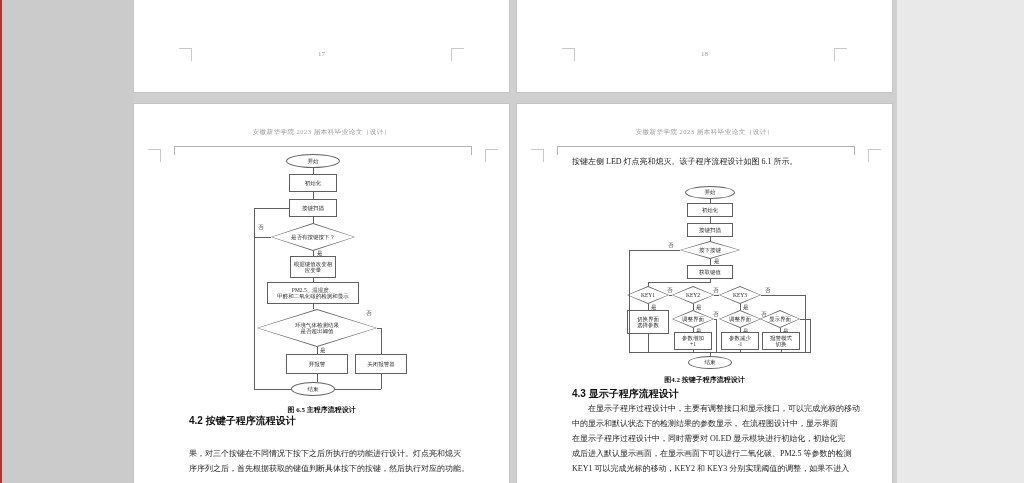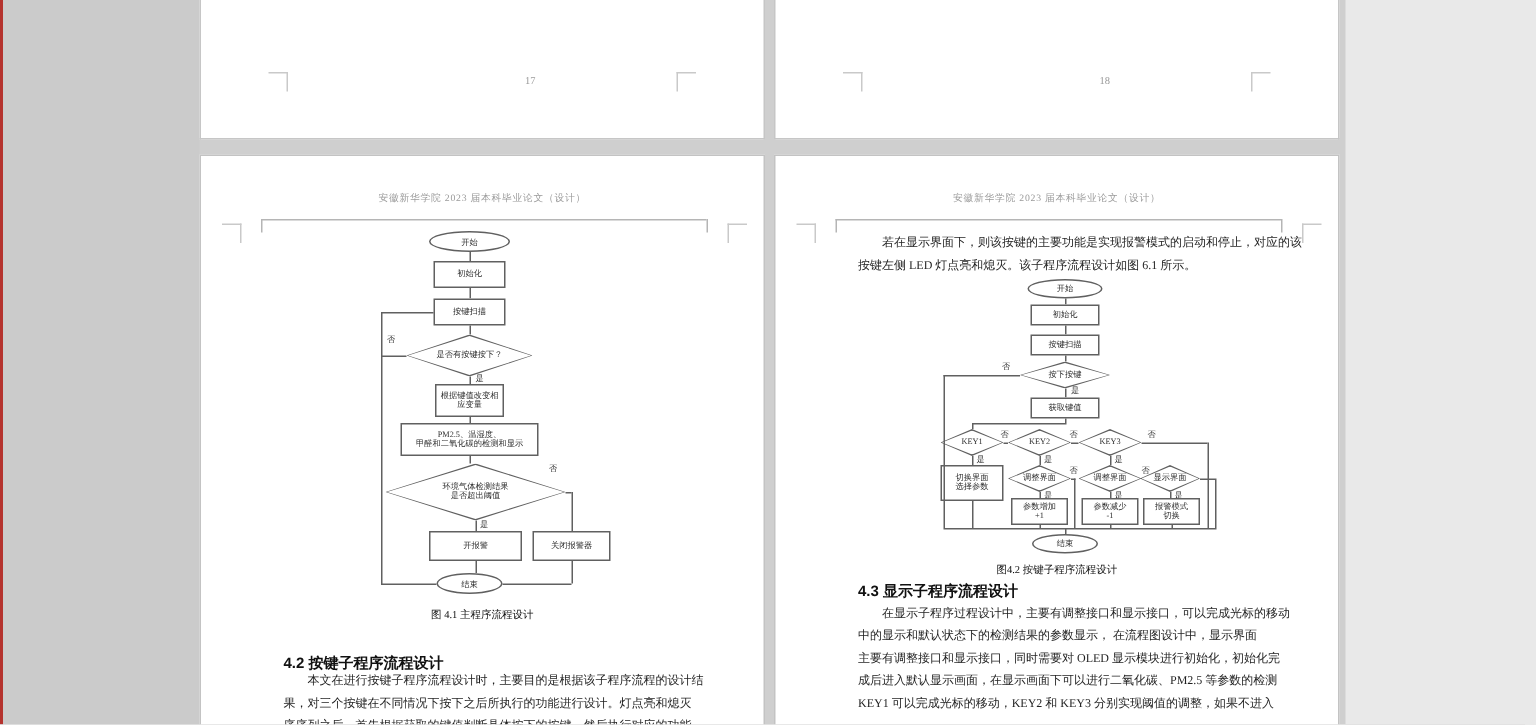--- a/index.html
+++ b/index.html
@@ -1,36 +1,36 @@
 <!DOCTYPE html>
 <html><head>
 <meta charset="utf-8">
 <style>
   html,body{margin:0;padding:0;}
   body{font-family:"Liberation Serif","DejaVu Serif",serif;}
   #root{position:relative;width:1024px;height:483px;background:#cfcfcf;overflow:hidden;}
   .band{position:absolute;top:0;height:483px;}
   .page{position:absolute;background:#fff;border:1px solid #c3c3c3;box-sizing:border-box;}
   .sliver{position:absolute;background:#fff;border:1px solid #c6c6c6;border-top:none;box-sizing:border-box;}
-  .pagenum{position:absolute;width:100%;text-align:center;font-size:7px;color:#9a9a9a;margin-left:32px;}
+  .pagenum{position:absolute;width:100%;text-align:center;font-size:7px;color:#9a9a9a;}
   .cropmark{position:absolute;width:12px;height:12px;}
   .cm-l{border-top:1px solid #c9c9c9;border-right:1px solid #c9c9c9;}
   .cm-r{border-top:1px solid #c9c9c9;border-left:1px solid #c9c9c9;}
   .hdr{position:absolute;left:0;width:100%;text-align:center;font-size:6.5px;color:#9b9b9b;letter-spacing:.5px;}
   .hdr-rule{position:absolute;height:0;border-top:1px solid #b5b5b5;}
   .tick{position:absolute;width:0;height:9px;border-left:1px solid #b5b5b5;}
   
   .bx{position:absolute;border:1px solid #606060;background:#fff;display:flex;flex-direction:column;align-items:center;justify-content:center;text-align:center;font-size:5.5px;line-height:6.5px;color:#2c2c2c;box-sizing:border-box;}
   .oval{position:absolute;border:1px solid #606060;background:#fff;border-radius:50%;display:flex;align-items:center;justify-content:center;font-size:5.5px;color:#2c2c2c;box-sizing:border-box;}
   .dia{position:absolute;}
   .dia .df{position:absolute;inset:0;background:#606060;clip-path:polygon(50% 0,100% 50%,50% 100%,0 50%);}
   .dia .di{position:absolute;inset:1px;background:#fff;clip-path:polygon(50% 0,100% 50%,50% 100%,0 50%);display:flex;flex-direction:column;align-items:center;justify-content:center;text-align:center;font-size:5.5px;line-height:6.5px;color:#2c2c2c;}
   .ln{position:absolute;background:#606060;}
   .yn{position:absolute;font-size:5.5px;line-height:1;color:#2c2c2c;}
-  .cap{position:absolute;left:0;width:100%;text-align:center;font-size:7px;font-weight:normal;color:#111;}
+  .cap{position:absolute;left:0;width:100%;text-align:center;font-size:7px;font-weight:bold;color:#111;}
   .h2{position:absolute;left:55px;font-size:10px;font-weight:bold;color:#111;font-family:"Liberation Sans","DejaVu Sans",sans-serif;}
   .para{position:absolute;left:55px;width:270px;font-size:8px;line-height:15px;color:#1f1f1f;}
   .para div{white-space:nowrap;}
   .indent{text-indent:16px;}
 </style>
 </head>
 <body>
 
 <div id="root">
 
@@ -110,39 +110,37 @@
     <div class="ln" style="left:201px;top:285px;width:46px;height:1px;"></div>
     <div class="oval" style="left:157px;top:278px;width:44px;height:14px;">
         <span>结束</span>
       </div>
 
     <div class="ln" style="left:120px;top:104px;width:1px;height:182px;"></div>
     <div class="ln" style="left:120px;top:104px;width:35px;height:1px;"></div>
     <div class="ln" style="left:120px;top:133px;width:17px;height:1px;"></div>
     <div class="ln" style="left:120px;top:285px;width:37px;height:1px;"></div>
 
-    <div class="cap" style="top:301px;">图 4.1 主程序流程设计</div>
-    <div class="h2" style="top:331px;">4.2 按键子程序流程设计</div>
+    <div class="cap" style="top:301px;">图 6.5 主程序流程设计</div>
+    <div class="h2" style="top:310px;">4.2 按键子程序流程设计</div>
     <div class="para" style="top:342px;">
-      <div class="indent">本文在进行按键子程序流程设计时，主要目的是根据该子程序流程的设计结</div>
       <div>果，对三个按键在不同情况下按下之后所执行的功能进行设计。灯点亮和熄灭</div>
       <div>序序列之后，首先根据获取的键值判断具体按下的按键，然后执行对应的功能。</div>
     </div>
   </div>
 
   <div class="page" style="left:516px;top:103px;width:377px;height:420px;">
     <div class="hdr" style="top:24px;">安徽新华学院 2023 届本科毕业论文（设计）</div>
     <div class="hdr-rule" style="left:40px;top:42px;width:297px;"></div>
     <div class="tick" style="left:40px;top:42px;"></div>
     <div class="tick" style="left:337px;top:42px;"></div>
     <div class="cropmark cm-l" style="left:14px;top:45px;"></div>
     <div class="cropmark cm-r" style="left:351px;top:45px;"></div>
 
     <div class="para" style="top:50px;">
-      <div class="indent">若在显示界面下，则该按键的主要功能是实现报警模式的启动和停止，对应的该</div>
       <div>按键左侧 LED 灯点亮和熄灭。该子程序流程设计如图 6.1 所示。</div>
     </div>
 
     <div class="oval" style="left:168px;top:82px;width:50px;height:13px;">
         <span>开始</span>
       </div>
     <div class="ln" style="left:193px;top:95px;width:1px;height:4px;"></div>
     <div class="bx" style="left:170px;top:99px;width:46px;height:14px;">
         <span>初始化</span>
       </div>
@@ -262,18 +260,18 @@
     <div class="ln" style="left:193px;top:248px;width:1px;height:4px;"></div>
     <div class="oval" style="left:171px;top:252px;width:44px;height:13px;">
         <span>结束</span>
       </div>
 
     <div class="cap" style="top:271px;">图4.2  按键子程序流程设计</div>
     <div class="h2" style="top:283px;">4.3 显示子程序流程设计</div>
     <div class="para" style="top:297px;">
       <div class="indent">在显示子程序过程设计中，主要有调整接口和显示接口，可以完成光标的移动</div>
       <div>中的显示和默认状态下的检测结果的参数显示， 在流程图设计中，显示界面</div>
-      <div>主要有调整接口和显示接口，同时需要对 OLED 显示模块进行初始化，初始化完</div>
+      <div>在显示子程序过程设计中，同时需要对 OLED 显示模块进行初始化，初始化完</div>
       <div>成后进入默认显示画面，在显示画面下可以进行二氧化碳、PM2.5 等参数的检测</div>
       <div>KEY1 可以完成光标的移动，KEY2 和 KEY3 分别实现阈值的调整，如果不进入</div>
     </div>
   </div>
 </div>
 
 </body></html>

